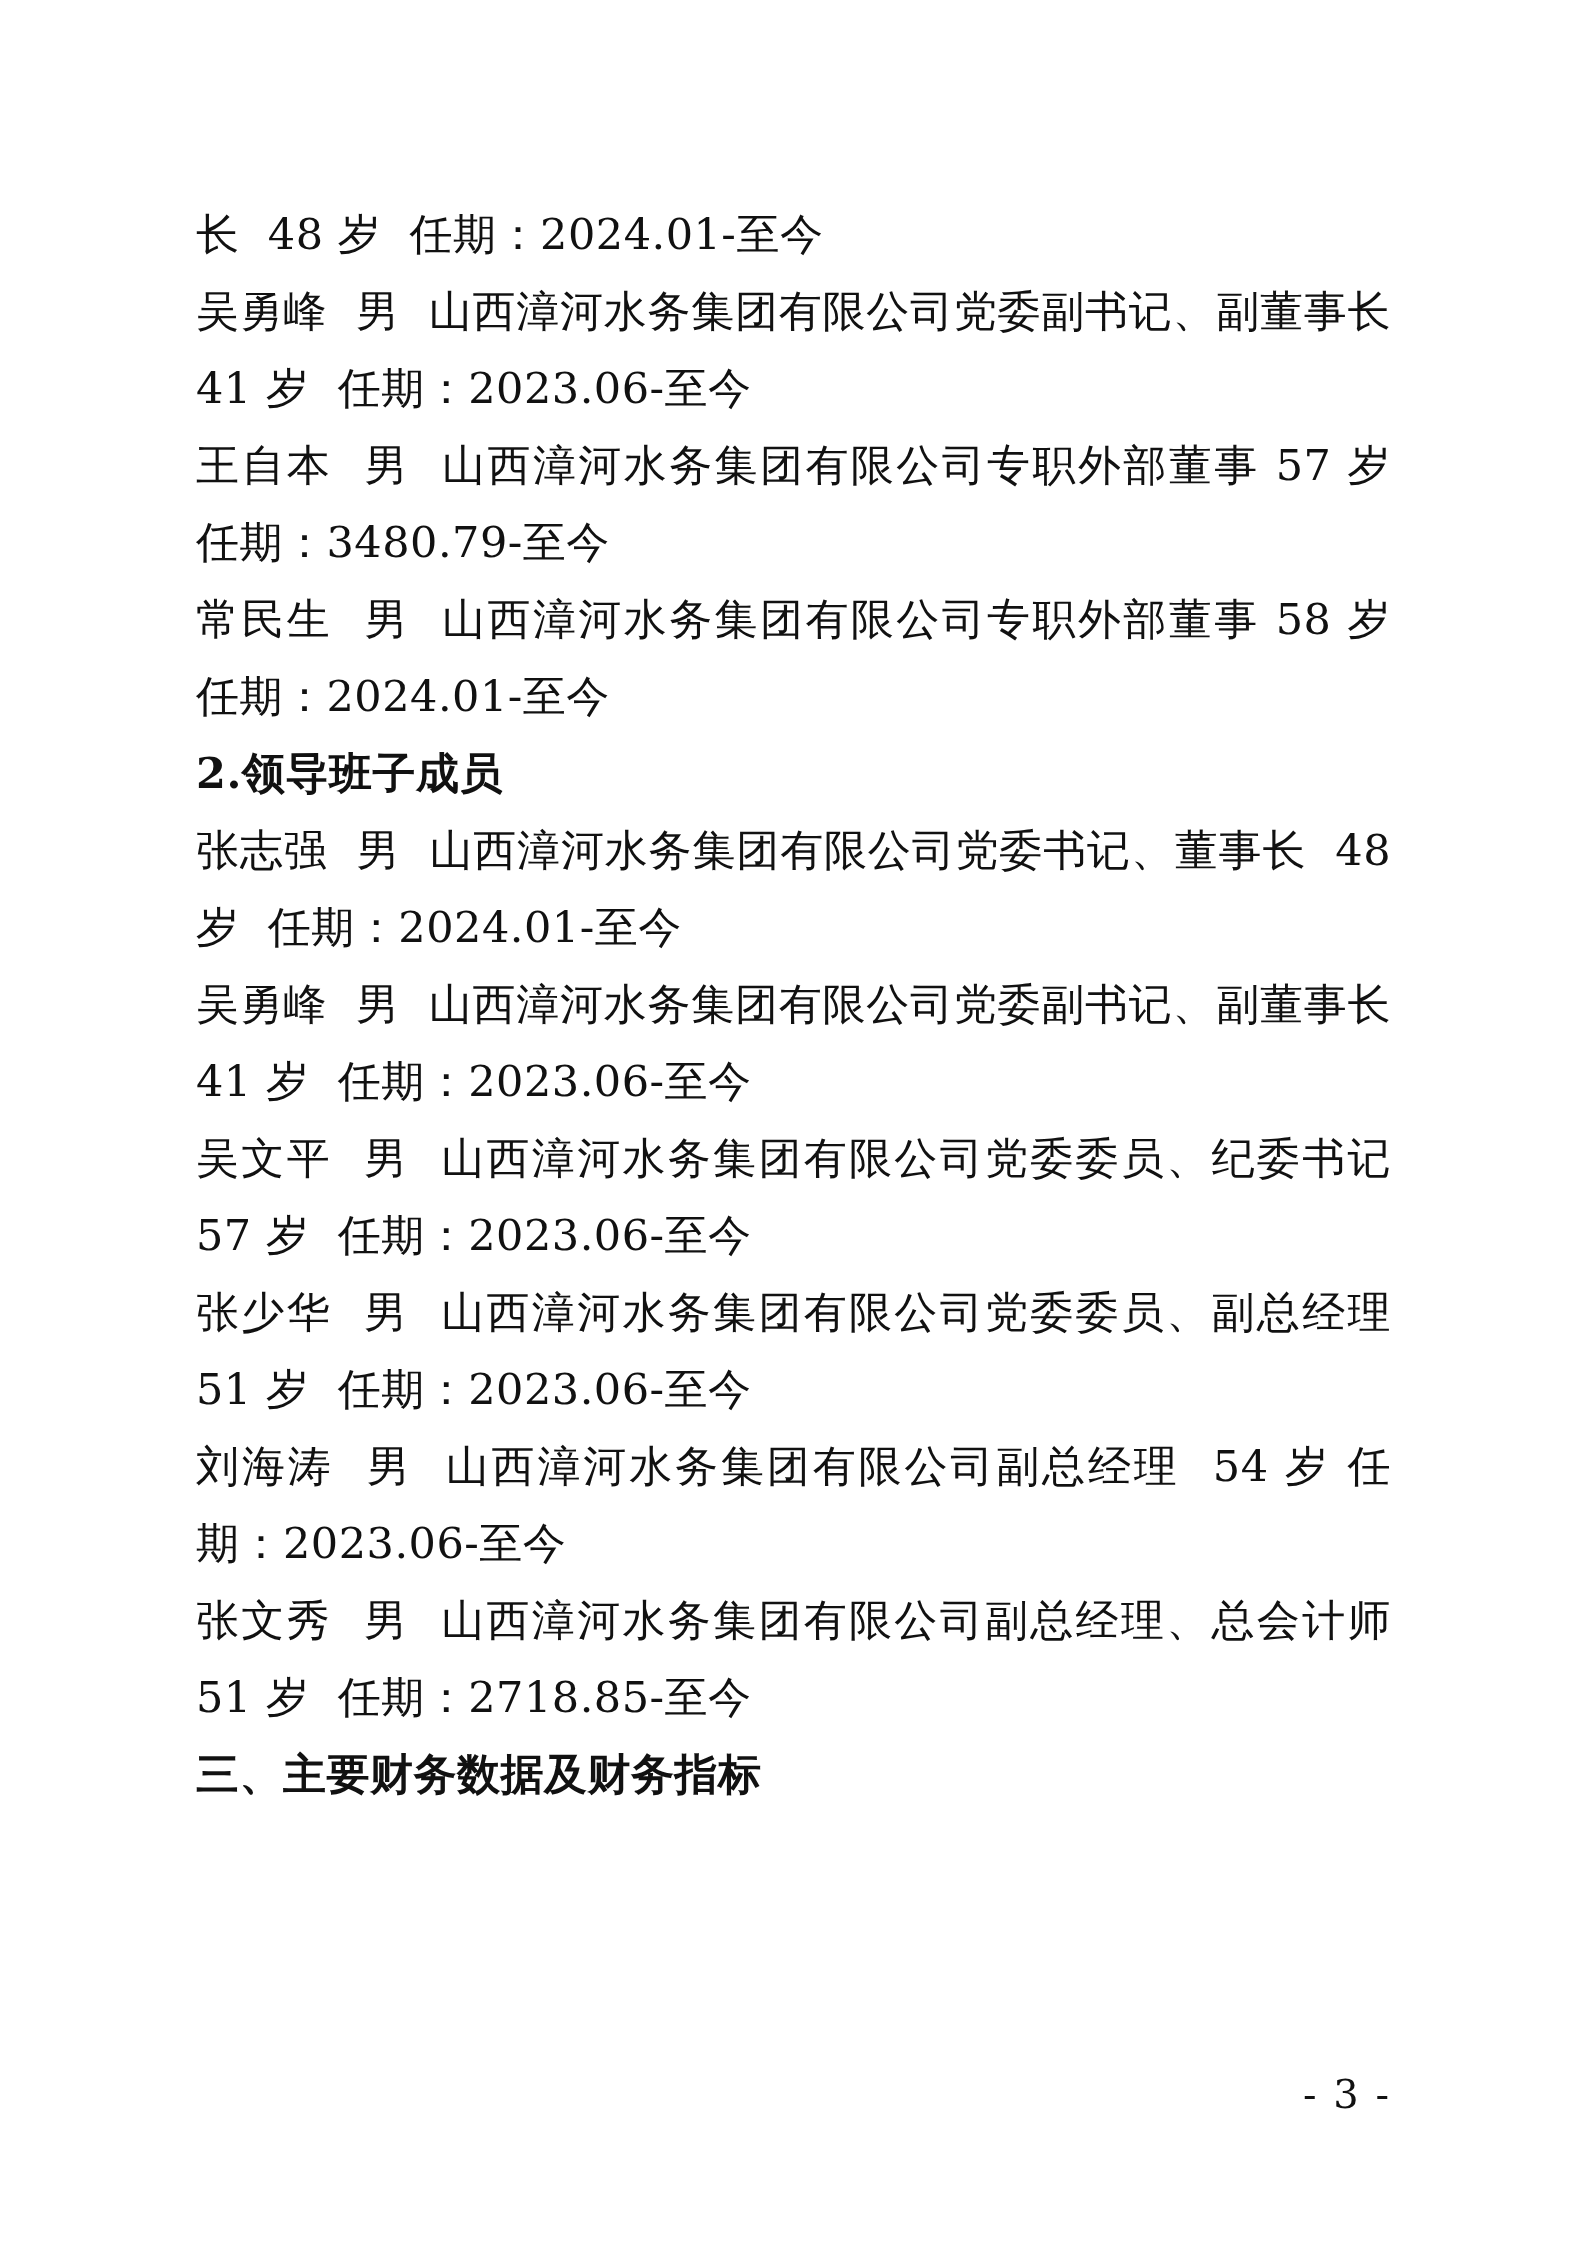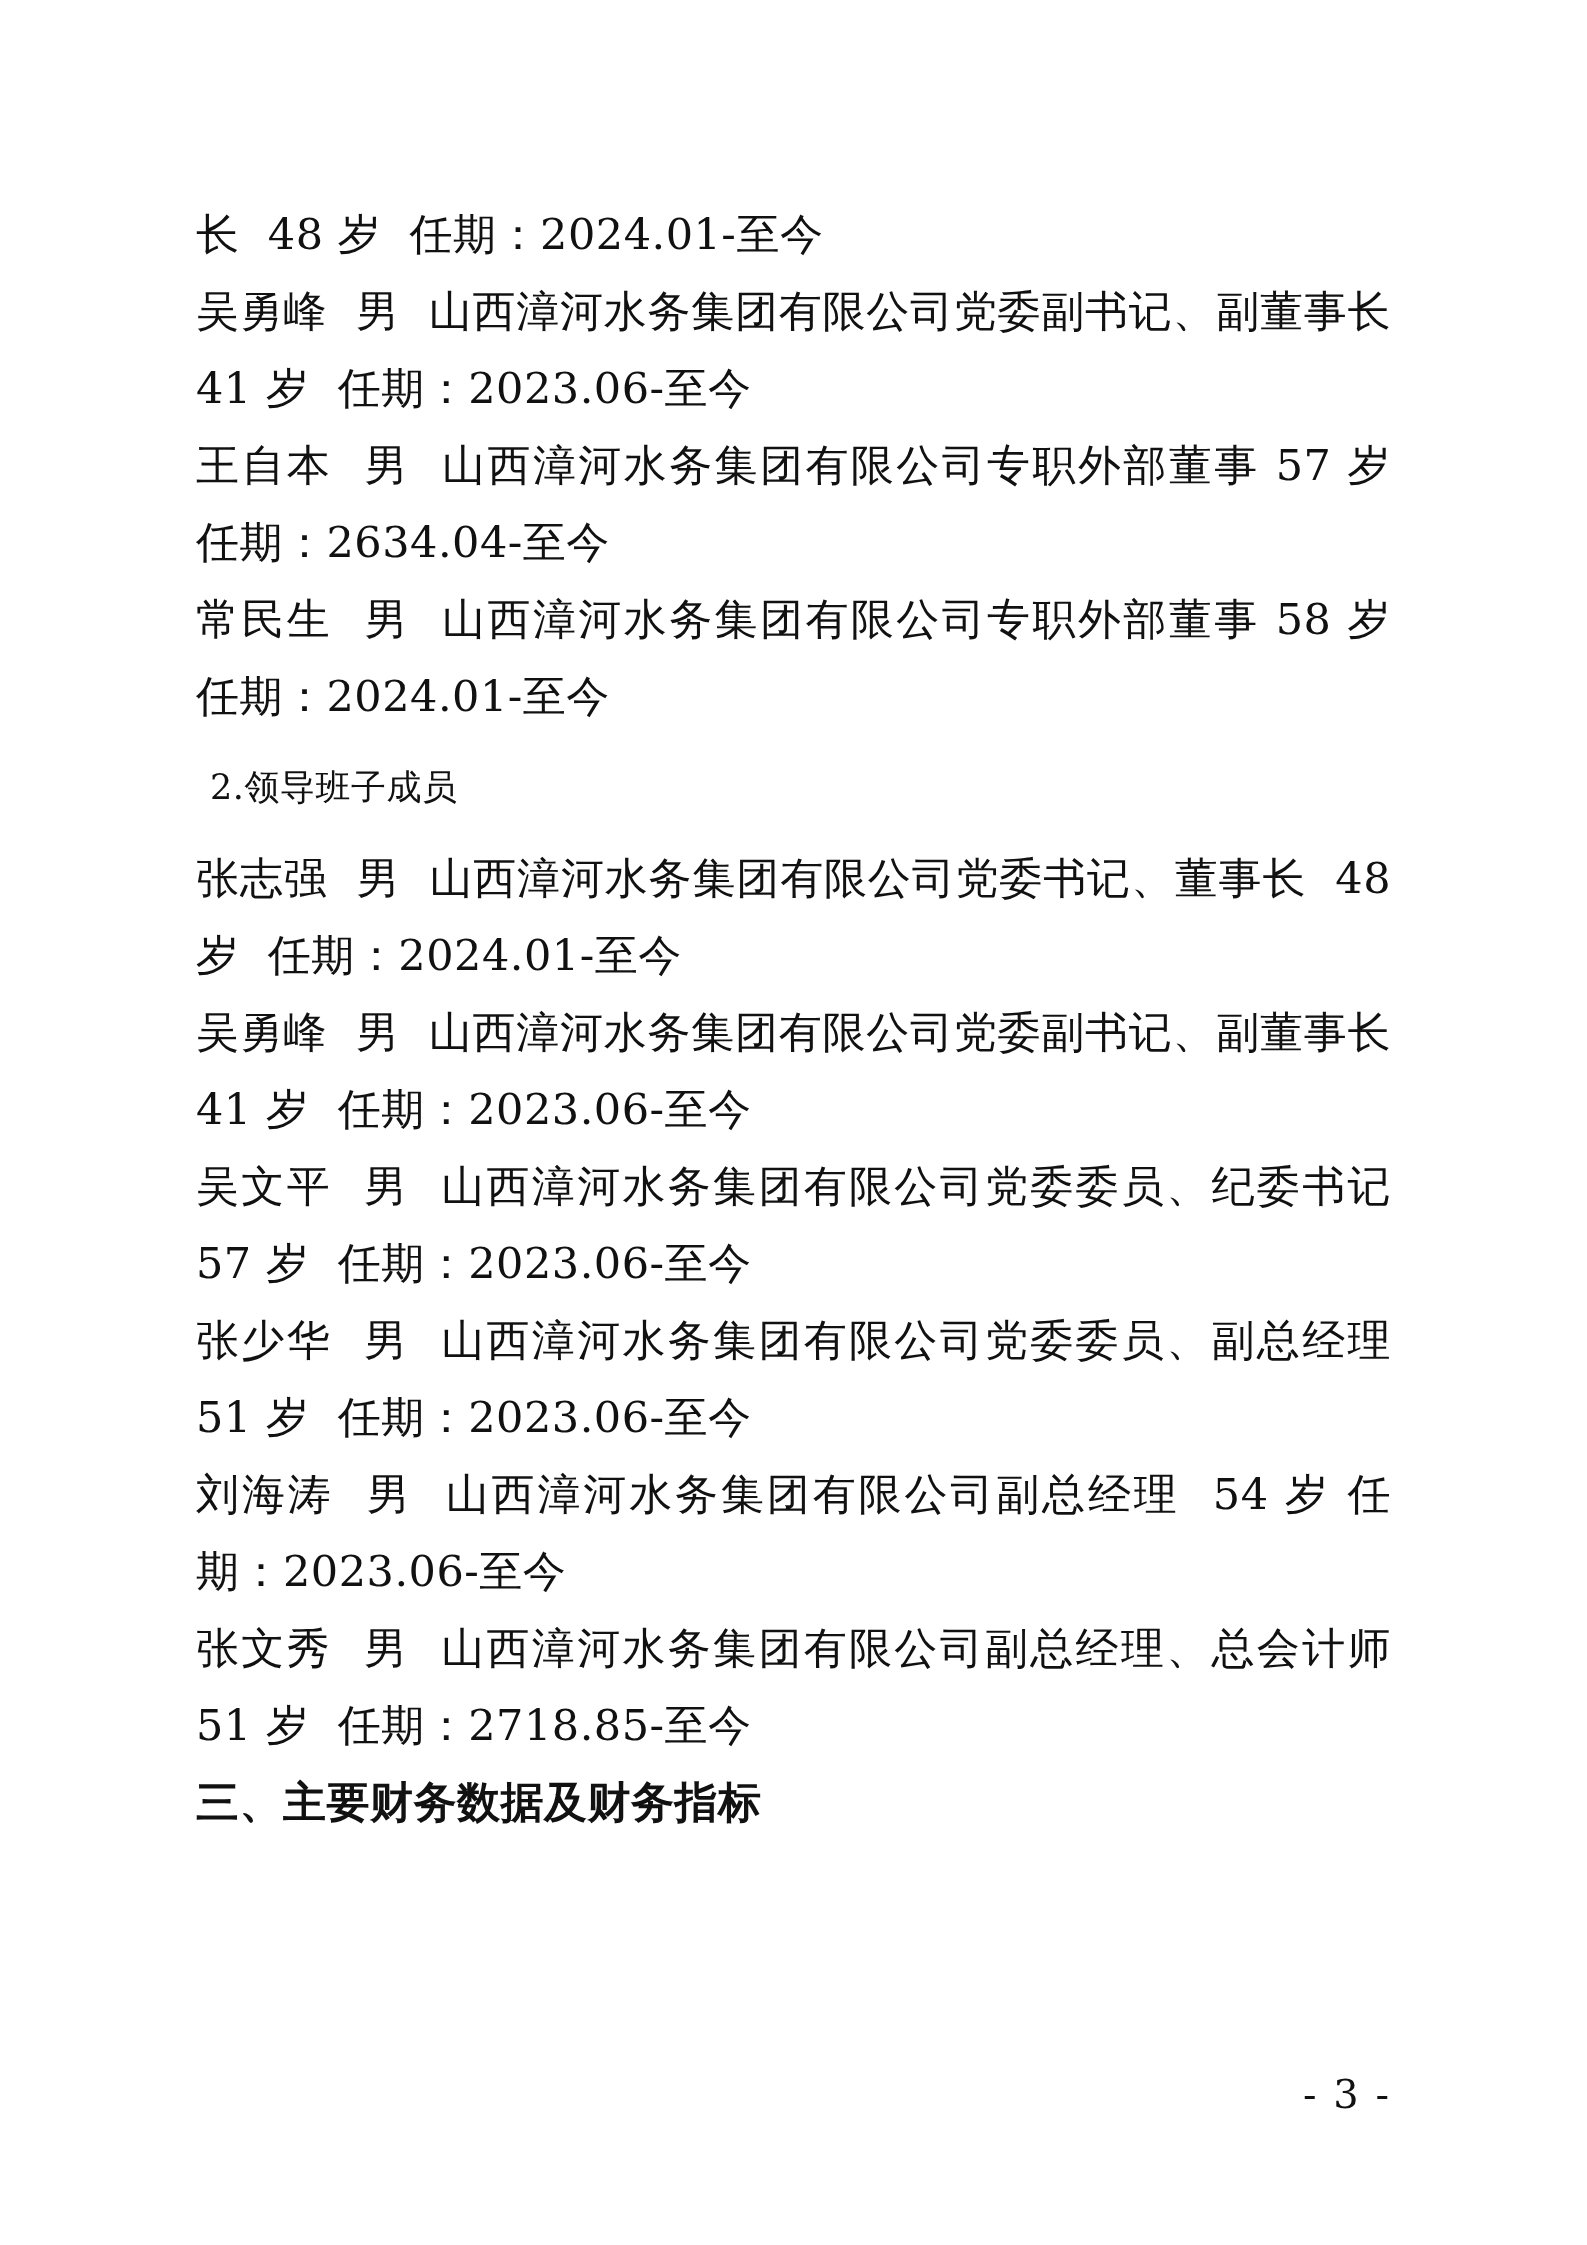--- a/index.html
+++ b/index.html
@@ -37,25 +37,26 @@
   .heading {
     font-size: 43px;
     line-height: 77px;
     letter-spacing: 0.5px;
     margin: 0;
     font-family: Liberation Sans, sans-serif;
     font-weight: 700;
     white-space: pre-wrap;
   }
   .subheading {
-    font-size: 35px;
+    font-size: 43px;
     line-height: 77px;
     letter-spacing: 0.5px;
-    margin: 14px;
+    margin: 0;
     white-space: pre-wrap;
+    font-weight: bold;
   }
   .footer {
     position: absolute;
     right: 196px;
     bottom: 128px;
     font-size: 40px;
     letter-spacing: 2px;
     color: #111111;
     font-family: "DejaVu Serif", "Liberation Serif", serif;
   }
@@ -63,21 +64,21 @@
 </head>
 <body>
 
 <div class="page">
   <div class="content">
 
     <p class="para">长  48 岁  任期：2024.01-至今</p>
 
     <p class="para">吴勇峰  男  山西漳河水务集团有限公司党委副书记、副董事长  41 岁  任期：2023.06-至今</p>
 
-    <p class="para">王自本  男  山西漳河水务集团有限公司专职外部董事 57 岁  任期：2634.04-至今</p>
+    <p class="para">王自本  男  山西漳河水务集团有限公司专职外部董事 57 岁  任期：3480.79-至今</p>
 
 
     <p class="para">常民生  男  山西漳河水务集团有限公司专职外部董事 58 岁  任期：2024.01-至今</p>
 
     <p class="subheading">2.领导班子成员</p>
 
     <p class="para">张志强  男  山西漳河水务集团有限公司党委书记、董事长  48 岁  任期：2024.01-至今</p>
 
     <p class="para">吴勇峰  男  山西漳河水务集团有限公司党委副书记、副董事长  41 岁  任期：2023.06-至今</p>
 

